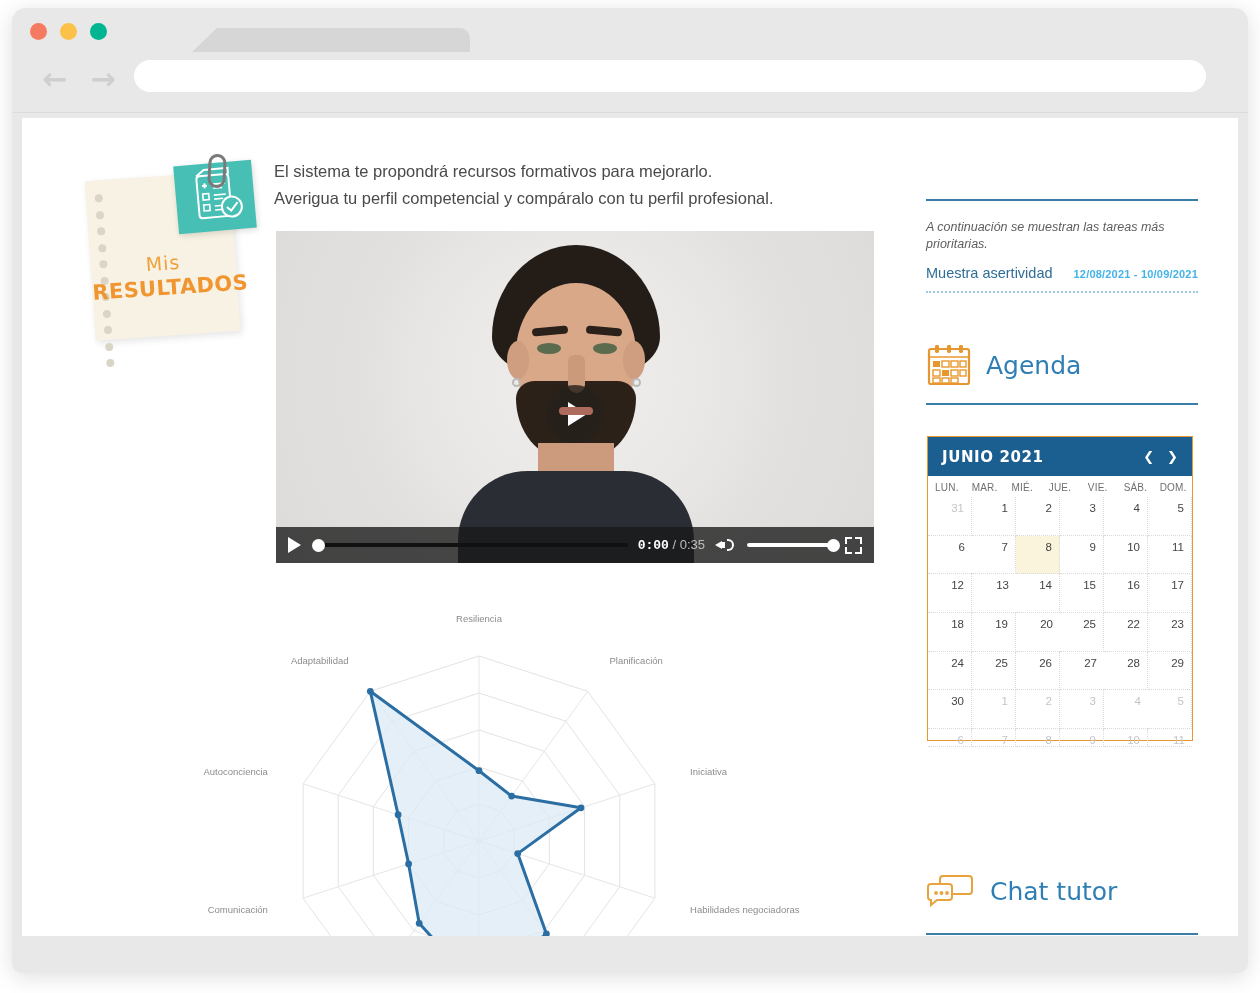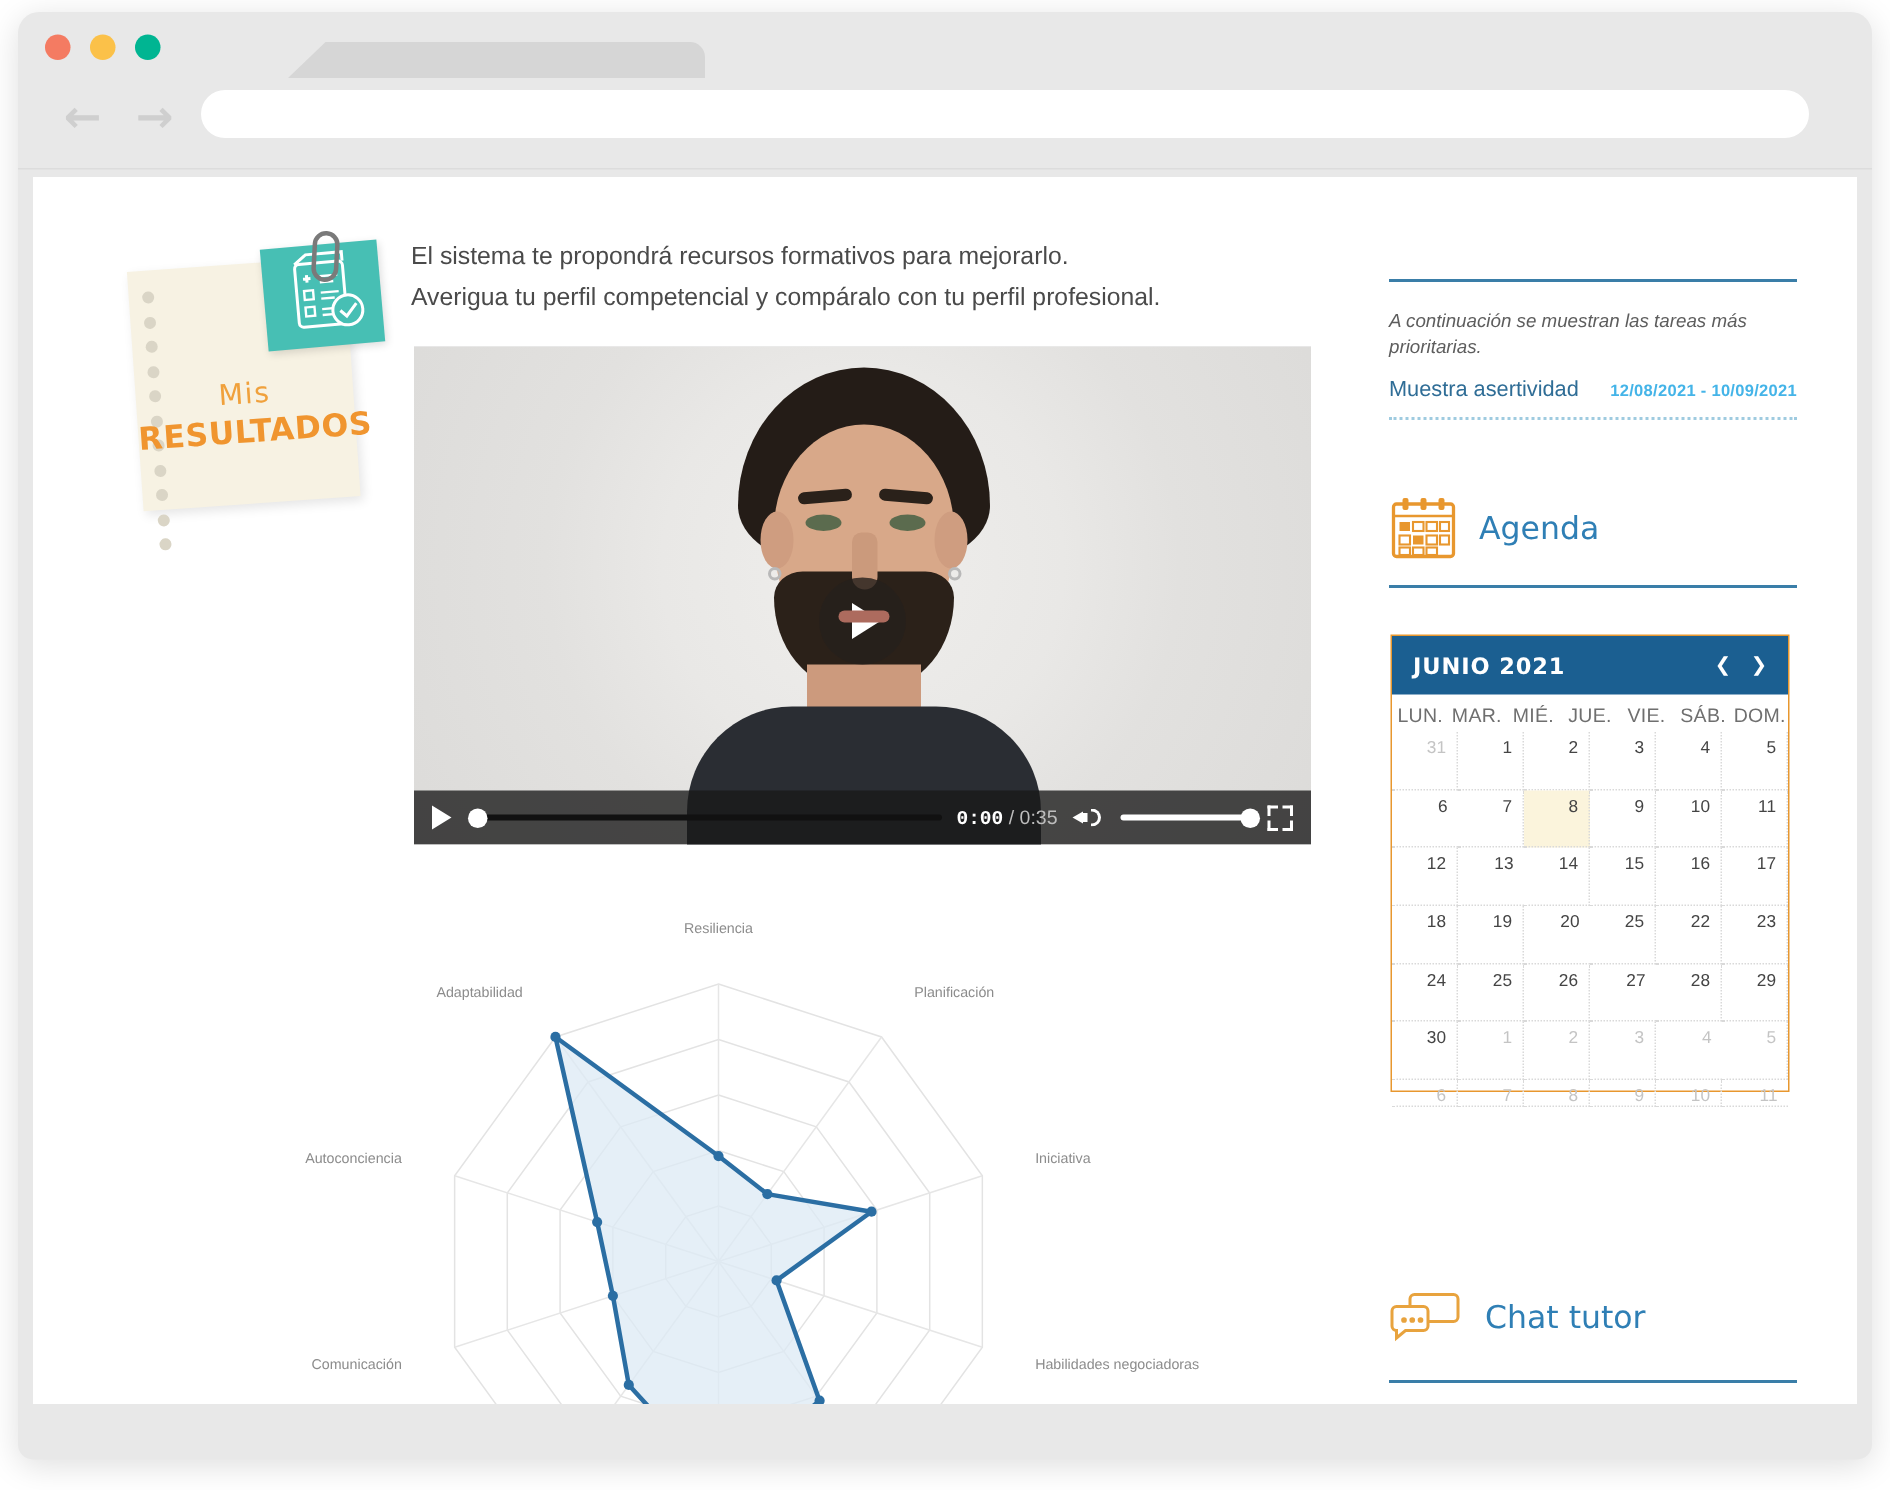--- a/index.html
+++ b/index.html
@@ -184,35 +184,35 @@
   #vc-fullscreen .c2 { right: 0; top: 0; border-left: none; border-bottom: none; }
   #vc-fullscreen .c3 { left: 0; bottom: 0; border-right: none; border-top: none; }
   #vc-fullscreen .c4 { right: 0; bottom: 0; border-left: none; border-top: none; }
 
   
   #radar-chart { position: absolute; left: 180px; top: 480px; width: 640px; height: 340px; }
   #radar-chart svg { display: block; }
   .radar-label { font-family: "Liberation Sans", sans-serif; font-size: 9.5px; fill: #8c8c8c; }
 
   
-  #sidebar { position: absolute; left: 896px; top: 0; width: 290px; height: 818px; }
+  #sidebar { position: absolute; left: 896px; top: 13px; width: 290px; height: 818px; }
   .rule-top { position: absolute; left: 8px; top: 68px; width: 272px; height: 2px; background: #3a7ea8; }
   #tasks-intro {
     position: absolute; left: 8px; top: 88px; width: 258px;
     font-style: italic; font-size: 12.5px; line-height: 17px; color: #5d5d5d;
   }
   #task-row { position: absolute; left: 8px; top: 134px; width: 272px; display: flex; align-items: baseline; justify-content: space-between; }
   #task-name { font-size: 14.5px; color: #2f6d96; }
   #task-dates { font-size: 11px; font-weight: bold; color: #44b4e8; letter-spacing: 0.2px; }
   #task-dotted { position: absolute; left: 8px; top: 160px; width: 272px; height: 0; border-top: 2px dotted #9fcbe0; }
 
   .section-head { position: absolute; left: 8px; display: flex; align-items: center; gap: 14px; }
   #agenda-head { top: 212px; }
   #chattutor-head { top: 742px; text-align: center; }
-  .section-title { font-family: "DejaVu Sans", sans-serif; font-size: 21px; color: #2f7fb5; }
+  .section-title { font-family: "DejaVu Sans", sans-serif; font-size: 25px; color: #2f7fb5; }
   .rule-under { position: absolute; left: 8px; width: 272px; height: 2px; background: #3a7ea8; }
   #agenda-rule { top: 272px; }
   #chattutor-rule { top: 802px; }
 
   
   #agenda-icon { width: 46px; height: 44px; position: relative; }
   #chat-icon { width: 50px; height: 36px; position: relative; }
 
   
   #calendar {
@@ -222,21 +222,21 @@
   }
   #cal-header {
     height: 39px; background: #1b5f91; color: #fff;
     display: flex; align-items: center; justify-content: space-between;
     padding: 0 14px;
   }
   #cal-title { font-family: "DejaVu Sans", sans-serif; font-weight: bold; font-size: 15px; letter-spacing: 0.6px; }
   #cal-nav { display: flex; gap: 13px; }
   #cal-nav span { cursor: pointer; font-size: 13px; font-family: "DejaVu Sans", sans-serif; }
   #cal-weekdays { display: grid; grid-template-columns: repeat(7, 1fr); padding: 6px 0 4px; }
-  #cal-weekdays div { text-align: center; font-size: 13px; color: #6f6f6f; letter-spacing: 0.2px; }
+  #cal-weekdays div { text-align: center; font-size: 10px; color: #6f6f6f; letter-spacing: 0.2px; }
   #cal-grid { display: grid; grid-template-columns: repeat(6, 1fr); grid-template-rows: repeat(6, 1fr); height: 250px; }
   #cal-grid .cell {
     position: relative; font-size: 11.5px; color: #444;
     display: flex; align-items: flex-start; justify-content: flex-end;
     padding: 5px 7px 0 0;
     border-right: 1px dotted #d9d9d9; border-bottom: 1px dotted #d9d9d9;
     cursor: pointer;
   }
   #cal-grid .cell:nth-child(7n) { border-right: none; }
   #cal-grid .cell.muted { color: #c4c4c4; }

